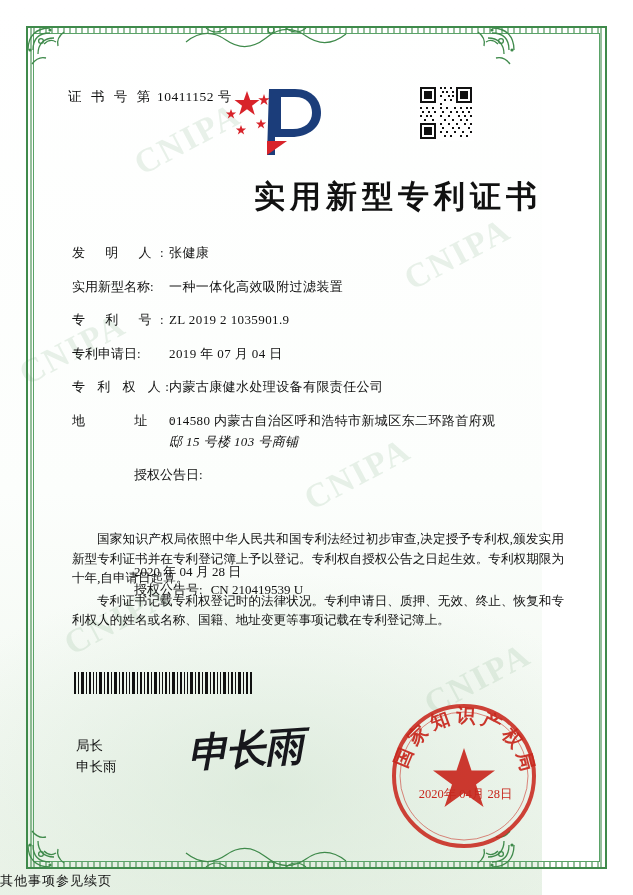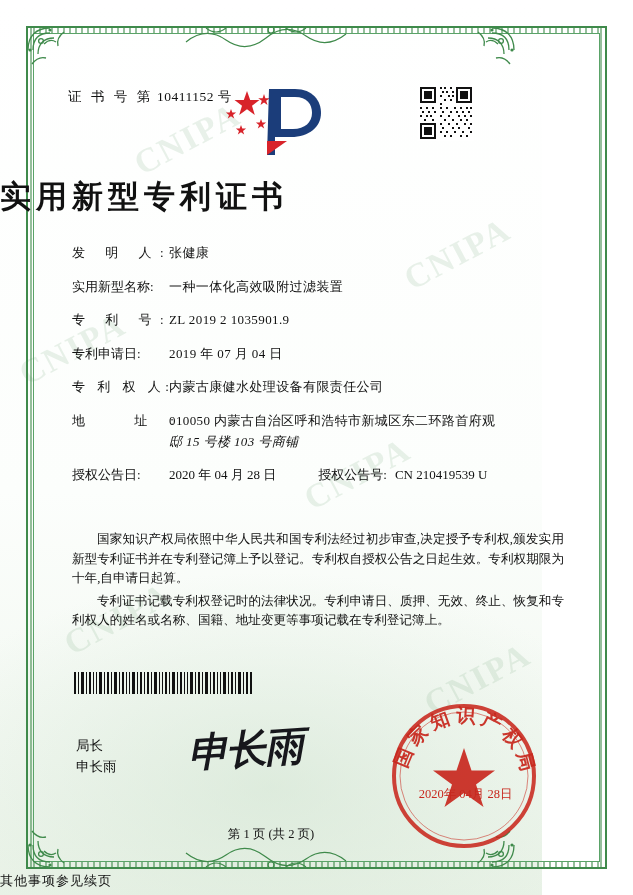--- a/index.html
+++ b/index.html
@@ -127,21 +127,21 @@
     transform: translateX(-50%);
     top: 85px;
     width: 108px;
     height: 75px;
   }
 
   .title {
     position: absolute;
     left: 0; right: 0;
     top: 176px;
-    text-align: left;
+    text-align: right;
     font-size: 31px;
     font-weight: bold;
     letter-spacing: 5px;
     color: #111;
     font-family: "DejaVu Serif", serif;
   }
 
   
   .fields {
     position: absolute;
@@ -172,23 +172,24 @@
     letter-spacing: 0.4px;
   }
   .field-value .second-line {
     display: block;
     margin-top: 3px;
     font-style: italic;
   }
   .row-two-col {
     display: flex;
     align-items: baseline;
+    flex-direction: column;
   }
   .row-two-col .right-part {
-    margin-left: 42px;
+    margin-left: 62px;
     display: flex;
     align-items: baseline;
     text-align: center;
   }
   .row-two-col .right-label {
     white-space: nowrap;
     margin-right: 8px;
   }
 
   
@@ -507,21 +508,21 @@
     </div>
 
     <div class="field-row">
       <div class="field-label lbl-sp3">专 利 权 人:</div>
       <div class="field-value">内蒙古康健水处理设备有限责任公司</div>
     </div>
 
     <div class="field-row">
       <div class="field-label lbl-sp4">地 址:</div>
       <div class="field-value">
-        <span>010050 内蒙古自治区呼和浩特市新城区东二环路首府观</span>
+        <span>014580 内蒙古自治区呼和浩特市新城区东二环路首府观</span>
         <span class="second-line">邸 15 号楼 103 号商铺</span>
       </div>
     </div>
 
     <div class="field-row row-two-col">
       <div class="field-label lbl-sp1">授权公告日:</div>
       <div>2020 年 04 月 28 日</div>
       <div class="right-part">
         <div class="right-label">授权公告号:</div>
         <div>CN 210419539 U</div>
@@ -607,16 +608,15 @@
         <path id="sealArc" d="M 76,146 m -58,0 a 58,58 0 1,1 116,0"></path>
         <path id="sealArcTop" d="M 18,80 a 58,58 0 0,1 116,0"></path>
       </defs>
       <text font-family="'DejaVu Serif', serif" font-size="19" font-weight="bold" fill="#c8281e" opacity="0.93" letter-spacing="5">
         <textPath href="#sealArcTop" startOffset="6%">国家知识产权局</textPath>
       </text>
     </svg>
   </div>
   <div class="seal-date">2020年 04月 28日</div>
 
-  <div class="page-no">第 1 页 (共 2 页)</div>
   <div class="footer-note">其他事项参见续页</div>
 
 </div>
 
 </body></html>

